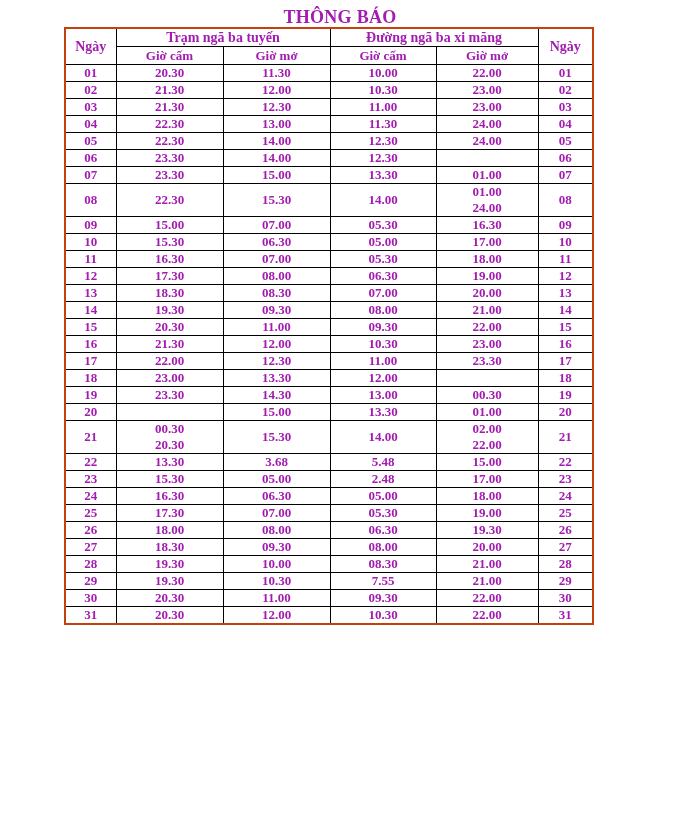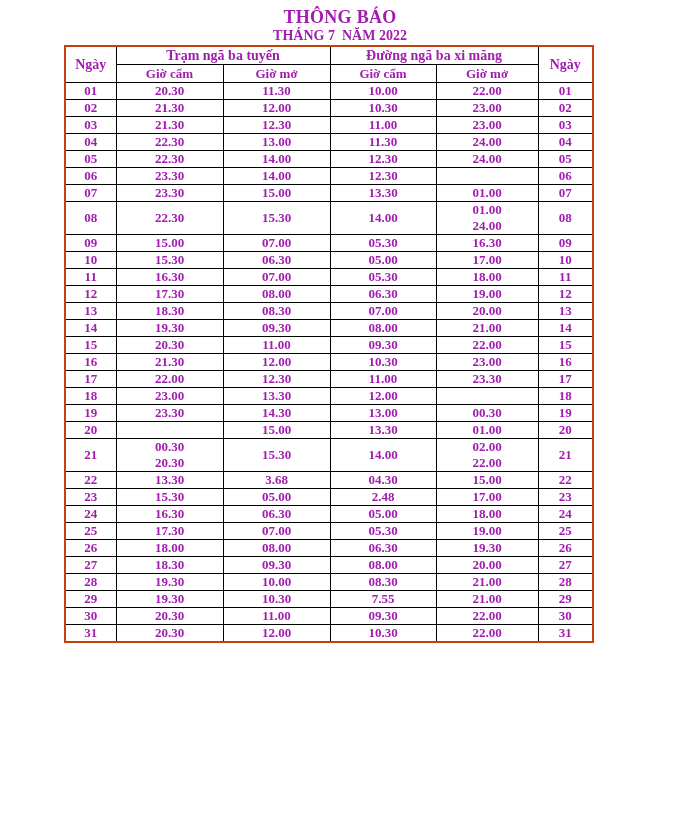--- a/index.html
+++ b/index.html
@@ -85,21 +85,20 @@
   col.c-time4 { width: 102px; }
   col.c-day2  { width: 55px; }
 </style>
 </head>
 <body>
 
 <div class="page">
 
   <div class="doc-header">
     <p class="doc-title">THÔNG BÁO</p>
-    <p class="doc-period">THÁNG 7  NĂM 2022</p>
   </div>
 
 
   <table class="schedule">
     <colgroup>
       <col class="c-day">
         <col class="c-time1">
         <col class="c-time2">
         <col class="c-time3">
         <col class="c-time4">
@@ -288,21 +287,21 @@
           <td>15.30</td>
           <td>14.00</td>
           <td>02.00
 22.00</td>
           <td>21</td>
         </tr>
         <tr>
           <td>22</td>
           <td>13.30</td>
           <td>3.68</td>
-          <td>04.30</td>
+          <td>5.48</td>
           <td>15.00</td>
           <td>22</td>
         </tr>
         <tr>
           <td>23</td>
           <td>15.30</td>
           <td>05.00</td>
           <td>2.48</td>
           <td>17.00</td>
           <td>23</td>

